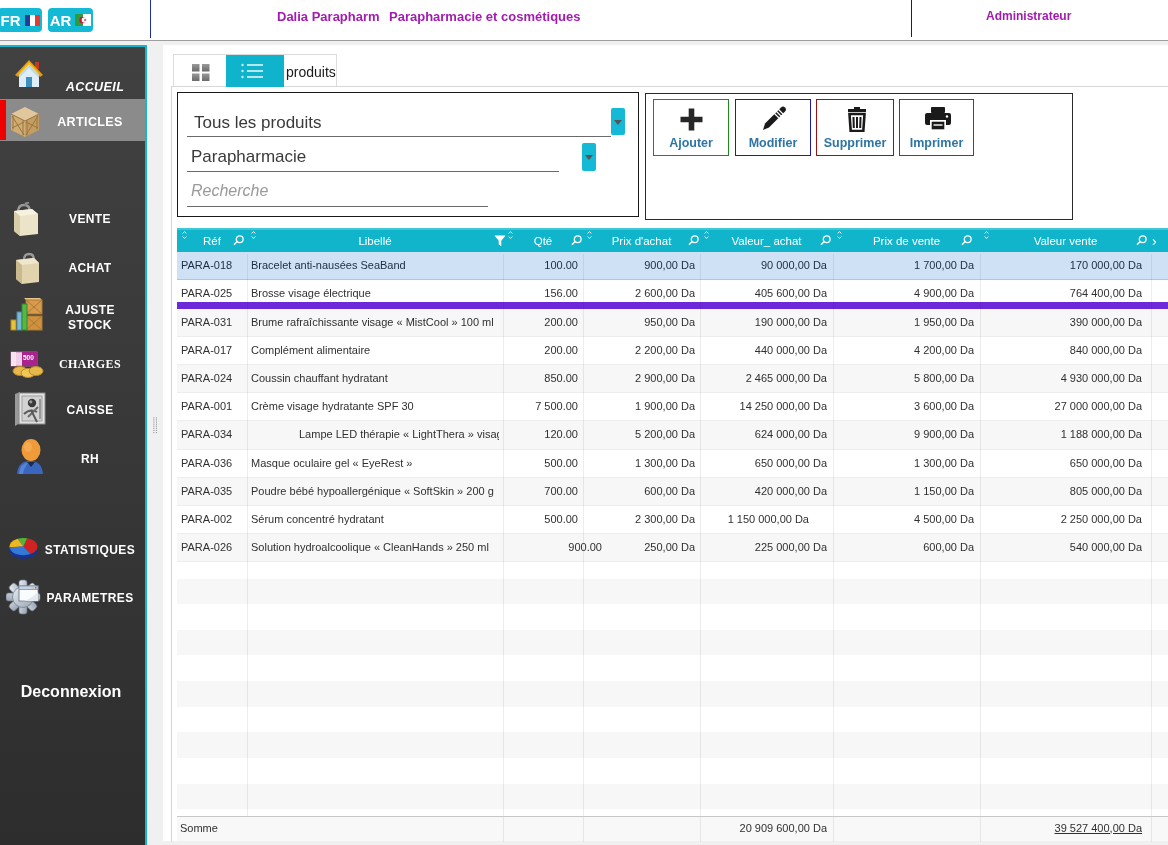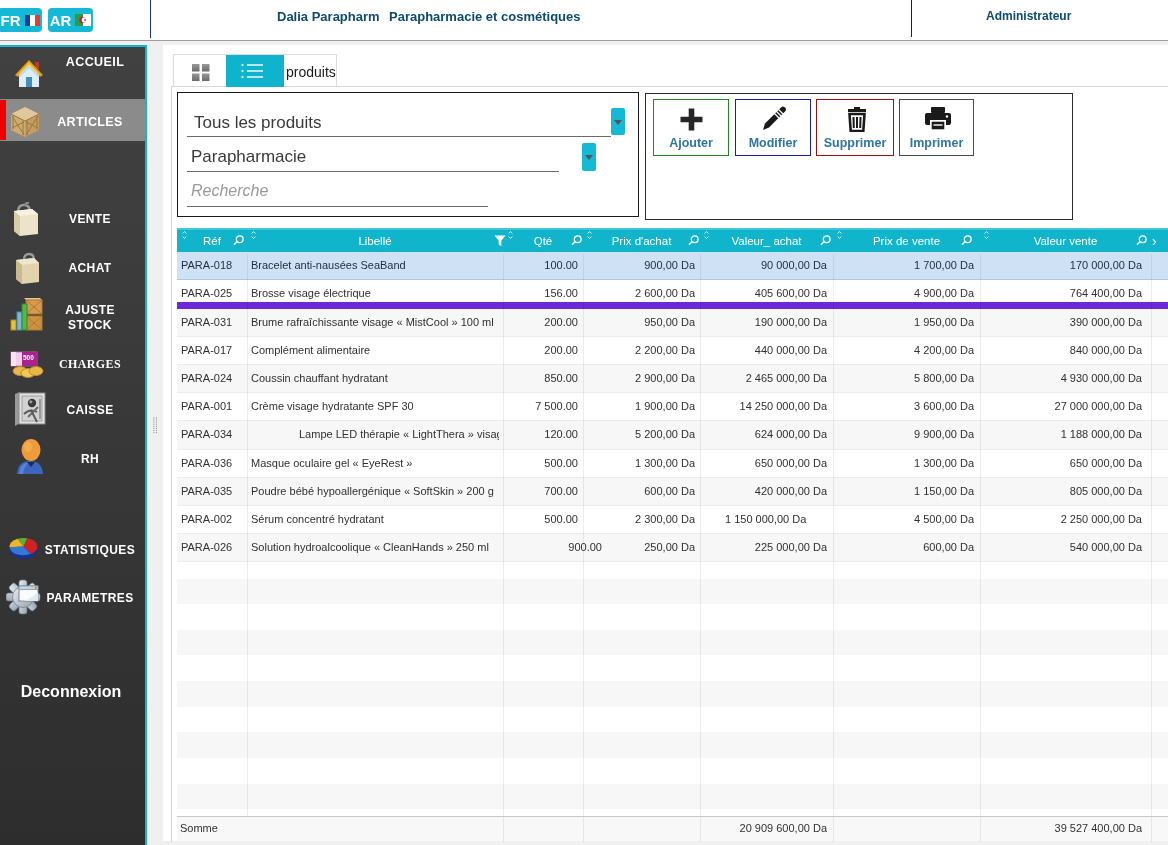--- a/index.html
+++ b/index.html
@@ -6,21 +6,21 @@
 svg { display:block; }
 html,body { width:1168px; height:845px; overflow:hidden; background:#f0f0f0;
   font-family:"Liberation Sans", sans-serif; }
 .abs { position:absolute; }
 
 #topbar { position:absolute; left:0; top:0; width:1168px; height:41px; background:#ffffff;
   border-bottom:1.5px solid #9e9e9e; }
 .langbtn { position:absolute; top:8px; height:24px; background:#14b9d6; border-radius:4px;
   color:#fff; font-weight:bold; font-size:15px; display:flex; align-items:center; justify-content:center; gap:4px; }
 .vline { position:absolute; top:0; width:1px; background:#1d2f9e; }
-.toptxt { position:absolute; top:9px; color:#0c4a6e; font-weight:bold; font-size:13px; }
+.toptxt { position:absolute; top:9px; color:#a21caf; font-weight:bold; font-size:13px; }
 
 #sidebar { position:absolute; left:0; top:45px; width:147px; height:800px;
   background:linear-gradient(180deg,#414141 0%,#3a3a3a 40%,#2d2d2d 100%);
   border-top:2.5px solid #12b7cd; border-right:2.5px solid #12b7cd; }
 .navlab { position:absolute; color:#fff; font-weight:bold; font-size:12px; letter-spacing:0.4px;
   text-align:center; transform:translate(-50%,-50%); white-space:nowrap; }
 .navicon { position:absolute; }
 
 #panel { position:absolute; left:163px; top:45px; width:1005px; height:796px; background:#ffffff; }
 #tabline { position:absolute; left:171px; top:86px; width:997px; height:1px; background:#d8d8d8; }
@@ -79,21 +79,21 @@
   <div class="navicon" style="left:13px; top:10.5px;">
     <svg width="32" height="33" viewBox="0 0 32 33">
       <rect x="22" y="4" width="4" height="7" fill="#c0392b"></rect>
       <polygon points="16,2 30,17 27,19 16,7 5,19 2,17" fill="#e8960c"></polygon>
       <polygon points="16,4 28,17 16,10 4,17" fill="#f6c21a"></polygon>
       <polygon points="6,17 16,7 26,17 26,29 6,29" fill="#ddeef8"></polygon>
       <polygon points="6,17 16,7 26,17 26,20 16,10 6,20" fill="#bcd9ec"></polygon>
       <rect x="13" y="19" width="6" height="10" fill="#3f8fc0"></rect>
     </svg>
   </div>
-  <div class="navlab" style="left:95px; top:15px; font-size:12.5px;">ACCUEIL</div>
+  <div class="navlab" style="left:95px; top:40px; font-size:12.5px;font-style:italic;">ACCUEIL</div>
 
   <div class="abs" style="left:0; top:51.5px; width:145px; height:42px; background:#8b8b8b;"></div>
   <div class="abs" style="left:0; top:52.5px; width:6px; height:40px; background:#ee0000;"></div>
   <div class="navicon" style="left:9px; top:57.5px;">
     <svg width="32" height="34" viewBox="0 0 32 34">
       <polygon points="16,2 30,9 16,16 2,9" fill="#e3c79c"></polygon>
       <polygon points="2,9 16,16 16,32 2,25" fill="#d0ab72"></polygon>
       <polygon points="30,9 16,16 16,32 30,25" fill="#c49d62"></polygon>
       <g stroke="#9a7740" stroke-width="1" fill="none">
         <polyline points="2,9 16,16 30,9"></polyline>
@@ -511,21 +511,21 @@
 <span class="gcell" style="left:411px; width:107px; text-align:right;">600,00 Da</span>
 <span class="gcell" style="left:528px; width:122px; text-align:right;">420 000,00 Da</span>
 <span class="gcell" style="left:661px; width:136px; text-align:right;">1 150,00 Da</span>
 <span class="gcell" style="left:808px; width:157px; text-align:right;">805 000,00 Da</span>
 </div>
 <div class="grow" style="top:277.0px; height:28.2px; border-bottom:1px solid #ededed;">
 <span class="gcell" style="left:4px; width:62px; text-align:left;">PARA-002</span>
 <span class="gcell" style="left:74px; width:248px; text-align:left;">Sérum concentré hydratant</span>
 <span class="gcell" style="left:326px; width:75px; text-align:right;">500.00</span>
 <span class="gcell" style="left:411px; width:107px; text-align:right;">2 300,00 Da</span>
-<span class="gcell" style="left:548px; width:122px; text-align:left;">1 150 000,00 Da</span>
+<span class="gcell" style="left:510px; width:122px; text-align:right;">1 150 000,00 Da</span>
 <span class="gcell" style="left:661px; width:136px; text-align:right;">4 500,00 Da</span>
 <span class="gcell" style="left:808px; width:157px; text-align:right;">2 250 000,00 Da</span>
 </div>
 <div class="grow" style="top:305.2px; height:28.2px; background:#f7f7f7; border-bottom:1px solid #ededed;">
 <span class="gcell" style="left:4px; width:62px; text-align:left;">PARA-026</span>
 <span class="gcell" style="left:74px; width:248px; text-align:left;">Solution hydroalcoolique « CleanHands » 250 ml</span>
 <span class="gcell" style="left:326px; width:75px; text-align:right;margin-left:24px;">900.00</span>
 <span class="gcell" style="left:411px; width:107px; text-align:right;">250,00 Da</span>
 <span class="gcell" style="left:528px; width:122px; text-align:right;">225 000,00 Da</span>
 <span class="gcell" style="left:661px; width:136px; text-align:right;">600,00 Da</span>
@@ -545,15 +545,15 @@
 <div class="vsep" style="left:974px;"></div>
 <div id="gfoot">
 <div class="vsep" style="left:326px; top:0; height:25px;"></div>
 <div class="vsep" style="left:406px; top:0; height:25px;"></div>
 <div class="vsep" style="left:523px; top:0; height:25px;"></div>
 <div class="vsep" style="left:656px; top:0; height:25px;"></div>
 <div class="vsep" style="left:803px; top:0; height:25px;"></div>
 <div class="vsep" style="left:974px; top:0; height:25px;"></div>
 <span class="gcell" style="left:3px; top:4.5px;">Somme</span>
 <span class="gcell num" style="left:528px; width:122px; top:4.5px;">20 909 600,00 Da</span>
-<span class="gcell num" style="left:808px; width:157px; top:4.5px;">39 527 400,00 Da</span>
+<span class="gcell num" style="left:808px; width:157px; top:4.5px;text-decoration:underline;">39 527 400,00 Da</span>
 </div>
 </div>
 
 </body></html>

